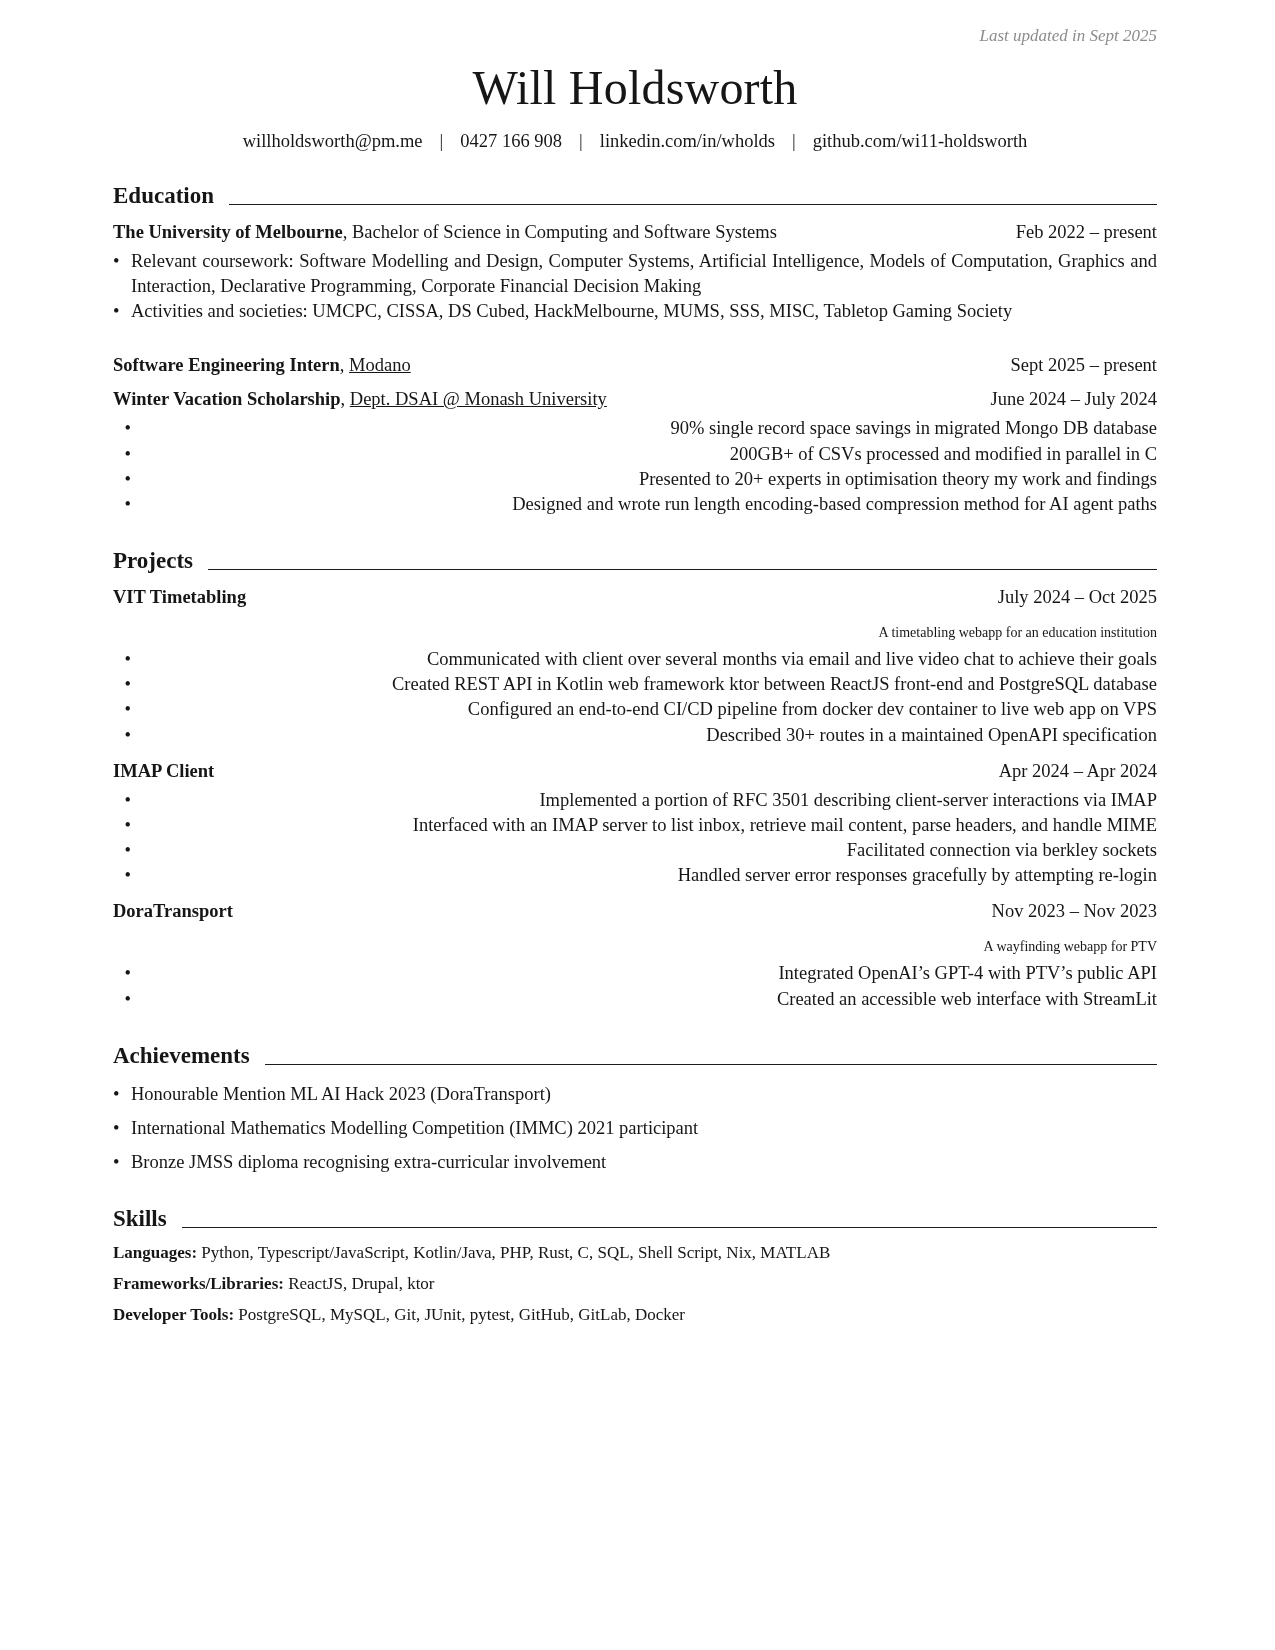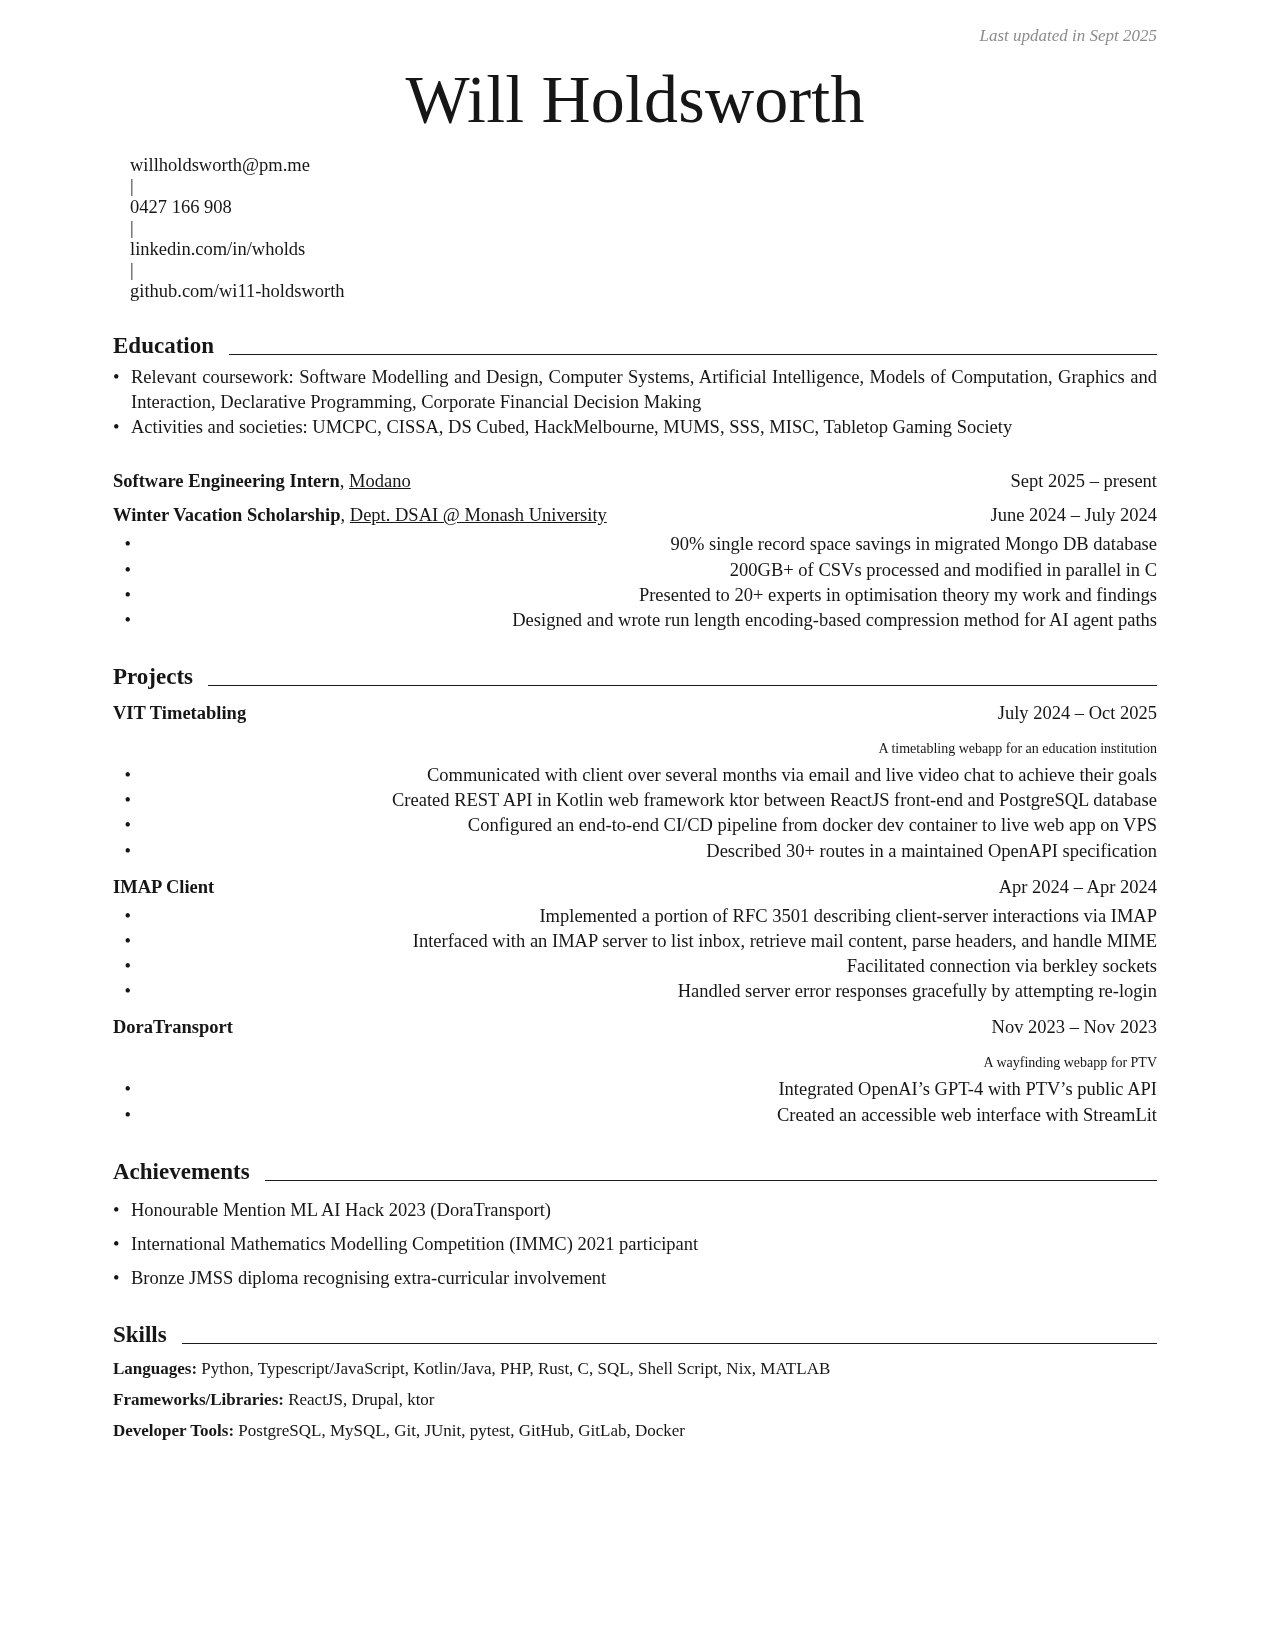--- a/index.html
+++ b/index.html
@@ -11,27 +11,27 @@
     overflow:hidden;
   }
   .page { padding:26px 118px 40px 113px; }
 
   .updated {
     text-align:right; font-style:italic;
     color:#8c8c8c; font-size:17px;
   }
 
   .name {
-    text-align:center; font-size:68px; font-weight:400;
+    text-align:center; font-size:48px; font-weight:400;
     margin-top:14px; letter-spacing:0.2px;
   }
 
   .contacts {
     display:flex; justify-content:center; align-items:baseline;
-    margin-top:16px; font-size:18.5px;flex-direction:column;
+    margin-top:16px; font-size:18.5px;
   }
   .contact-sep { margin:0 17px; color:#262626; }
   .contact-item { text-decoration:none; color:#161616; cursor:pointer; }
 
   section { margin-top:31px; }
   .sec-head { display:flex; align-items:center; }
   .sec-head h2 { font-size:23px; font-weight:700; white-space:nowrap; }
   .sec-rule { flex:1; height:0; border-top:1.6px solid #1c1c1c; margin-left:15px; margin-top:17px; }
 
   .row {
@@ -76,20 +76,26 @@
     <a class="contact-item">linkedin.com/in/wholds</a>
     <span class="contact-sep">|</span>
     <a class="contact-item">github.com/wi11-holdsworth</a>
   </div>
 
   <section>
     <div class="sec-head">
       <h2>Education</h2>
       <div class="sec-rule"></div>
     </div>
+    <div class="row">
+      <div class="left">
+        <span class="b">The University of Melbourne</span><span>, Bachelor of Science in Computing and Software Systems</span>
+      </div>
+      <div class="date">Feb 2022 – present</div>
+    </div>
     <ul class="bullets justify">
       <li>
         <span class="marker">•</span>
         <span class="btext">Relevant coursework: Software Modelling and Design, Computer Systems, Artificial Intelligence, Models of Computation, Graphics and Interaction, Declarative Programming, Corporate Financial Decision Making</span>
       </li>
       <li>
         <span class="marker">•</span>
         <span class="btext">Activities and societies: UMCPC, CISSA, DS Cubed, HackMelbourne, MUMS, SSS, MISC, Tabletop Gaming Society</span>
       </li>
     </ul>

